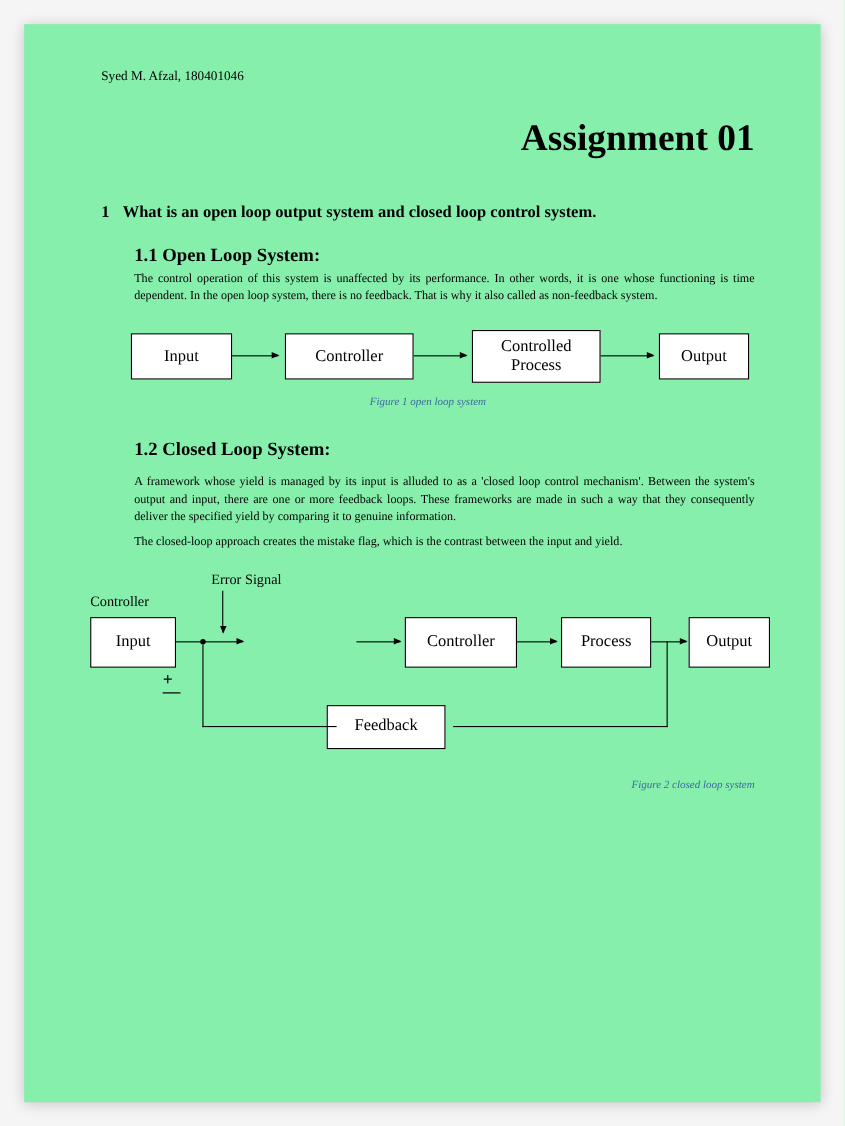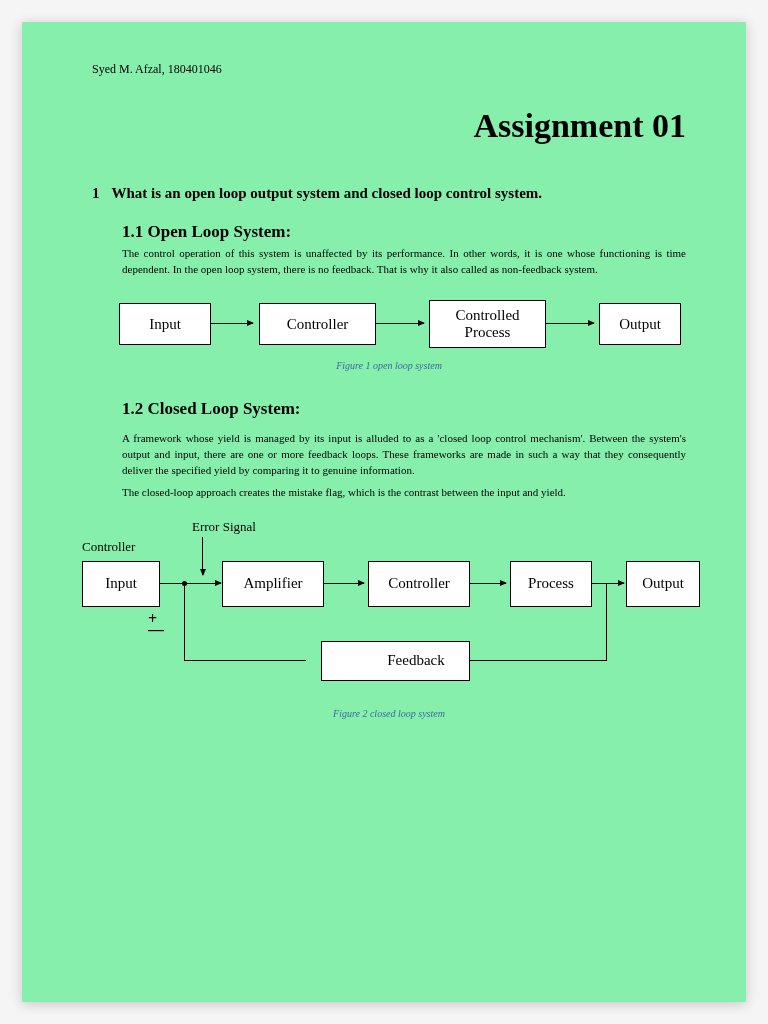--- a/index.html
+++ b/index.html
@@ -167,30 +167,29 @@
 
     <div class="hline" style="left:78px;top:64px;width:60px;"></div>
     <div class="arrow" style="left:138px;top:64px;width:1px;"></div>
 
     <div class="arrow down" style="left:120px;top:18px;height:38px;"></div>
     <div class="sumdot" style="left:100px;top:62px;"></div>
     <div class="pm" style="left:66px;top:94px;">
       <span>+</span><br><span>—</span>
     </div>
 
-    <div class="box" style="left:140px;top:42px;width:100px;height:44px;">Amplifier</div>
     <div class="arrow" style="left:242px;top:64px;width:40px;"></div>
     <div class="box" style="left:286px;top:42px;width:100px;height:44px;">Controller</div>
     <div class="arrow" style="left:388px;top:64px;width:36px;"></div>
     <div class="box" style="left:428px;top:42px;width:80px;height:44px;">Process</div>
     <div class="hline" style="left:510px;top:64px;width:18px;"></div>
     <div class="arrow" style="left:528px;top:64px;width:14px;"></div>
     <div class="box" style="left:544px;top:42px;width:72px;height:44px;">Output</div>
 
     <div class="vline" style="left:524px;top:64px;height:78px;"></div>
     <div class="hline" style="left:330px;top:141px;width:195px;"></div>
-    <div class="box" style="left:239px;top:122px;width:106px;height:38px;padding-left:41px;">Feedback</div>
+    <div class="box" style="left:215px;top:122px;width:106px;height:38px;">Feedback</div>
     <div class="hline" style="left:102px;top:141px;width:122px;"></div>
     <div class="vline" style="left:102px;top:67px;height:75px;"></div>
   </div>
-  <div class="fig-caption" style="margin-top:14px;">Figure 2 closed loop system</div>
+  <div class="fig-caption" style="margin-top:14px;text-align:right;">Figure 2 closed loop system</div>
 
 </div>
 
 </body></html>

